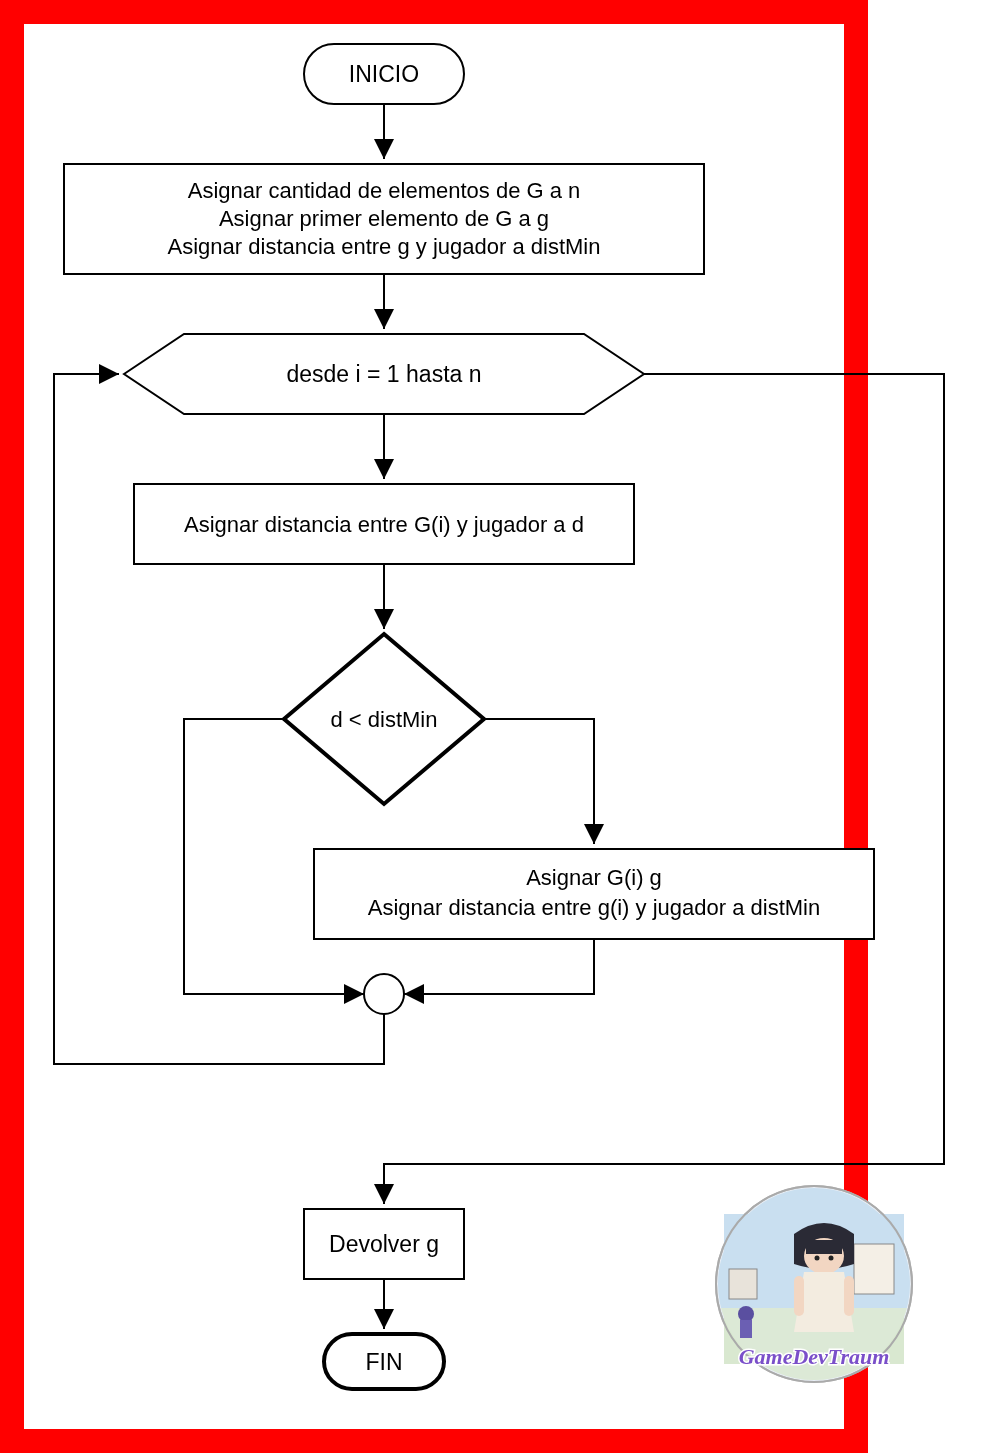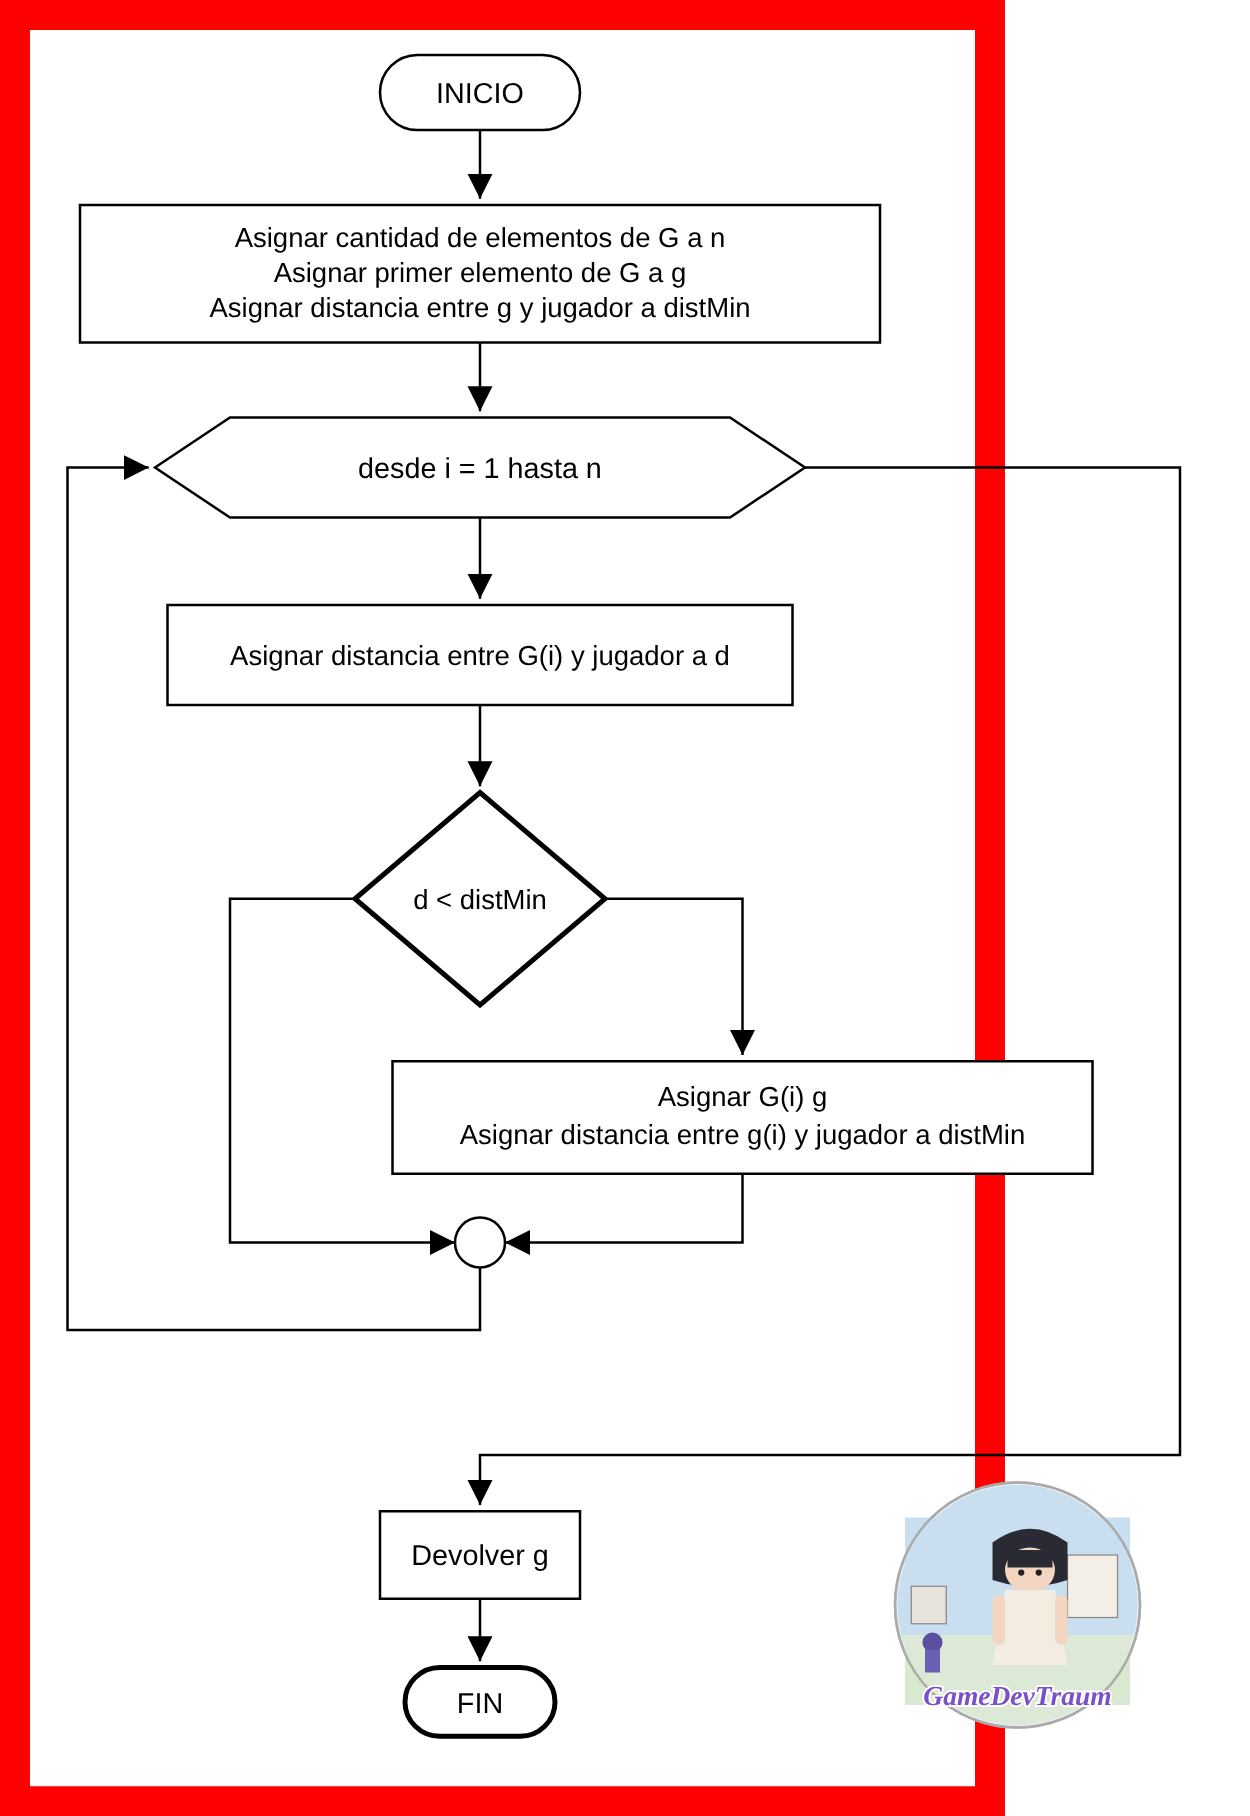--- a/index.html
+++ b/index.html
@@ -3,21 +3,21 @@
 <meta charset="utf-8">
 <style>
   * { box-sizing: border-box; }
   body {
     margin: 0;
     padding: 0;
     font-family: Arial, Helvetica, sans-serif;
     background: #fff;
   }
   .frame {
-    width: 804px;
+    width: 868px;
     height: 1453px;
     border: 24px solid #ff0000;
     background: #fff;
     position: relative;
   }
   svg { display: block; }
   .node-text {
     font-family: Arial, Helvetica, sans-serif;
     fill: #000;
     text-anchor: middle;

